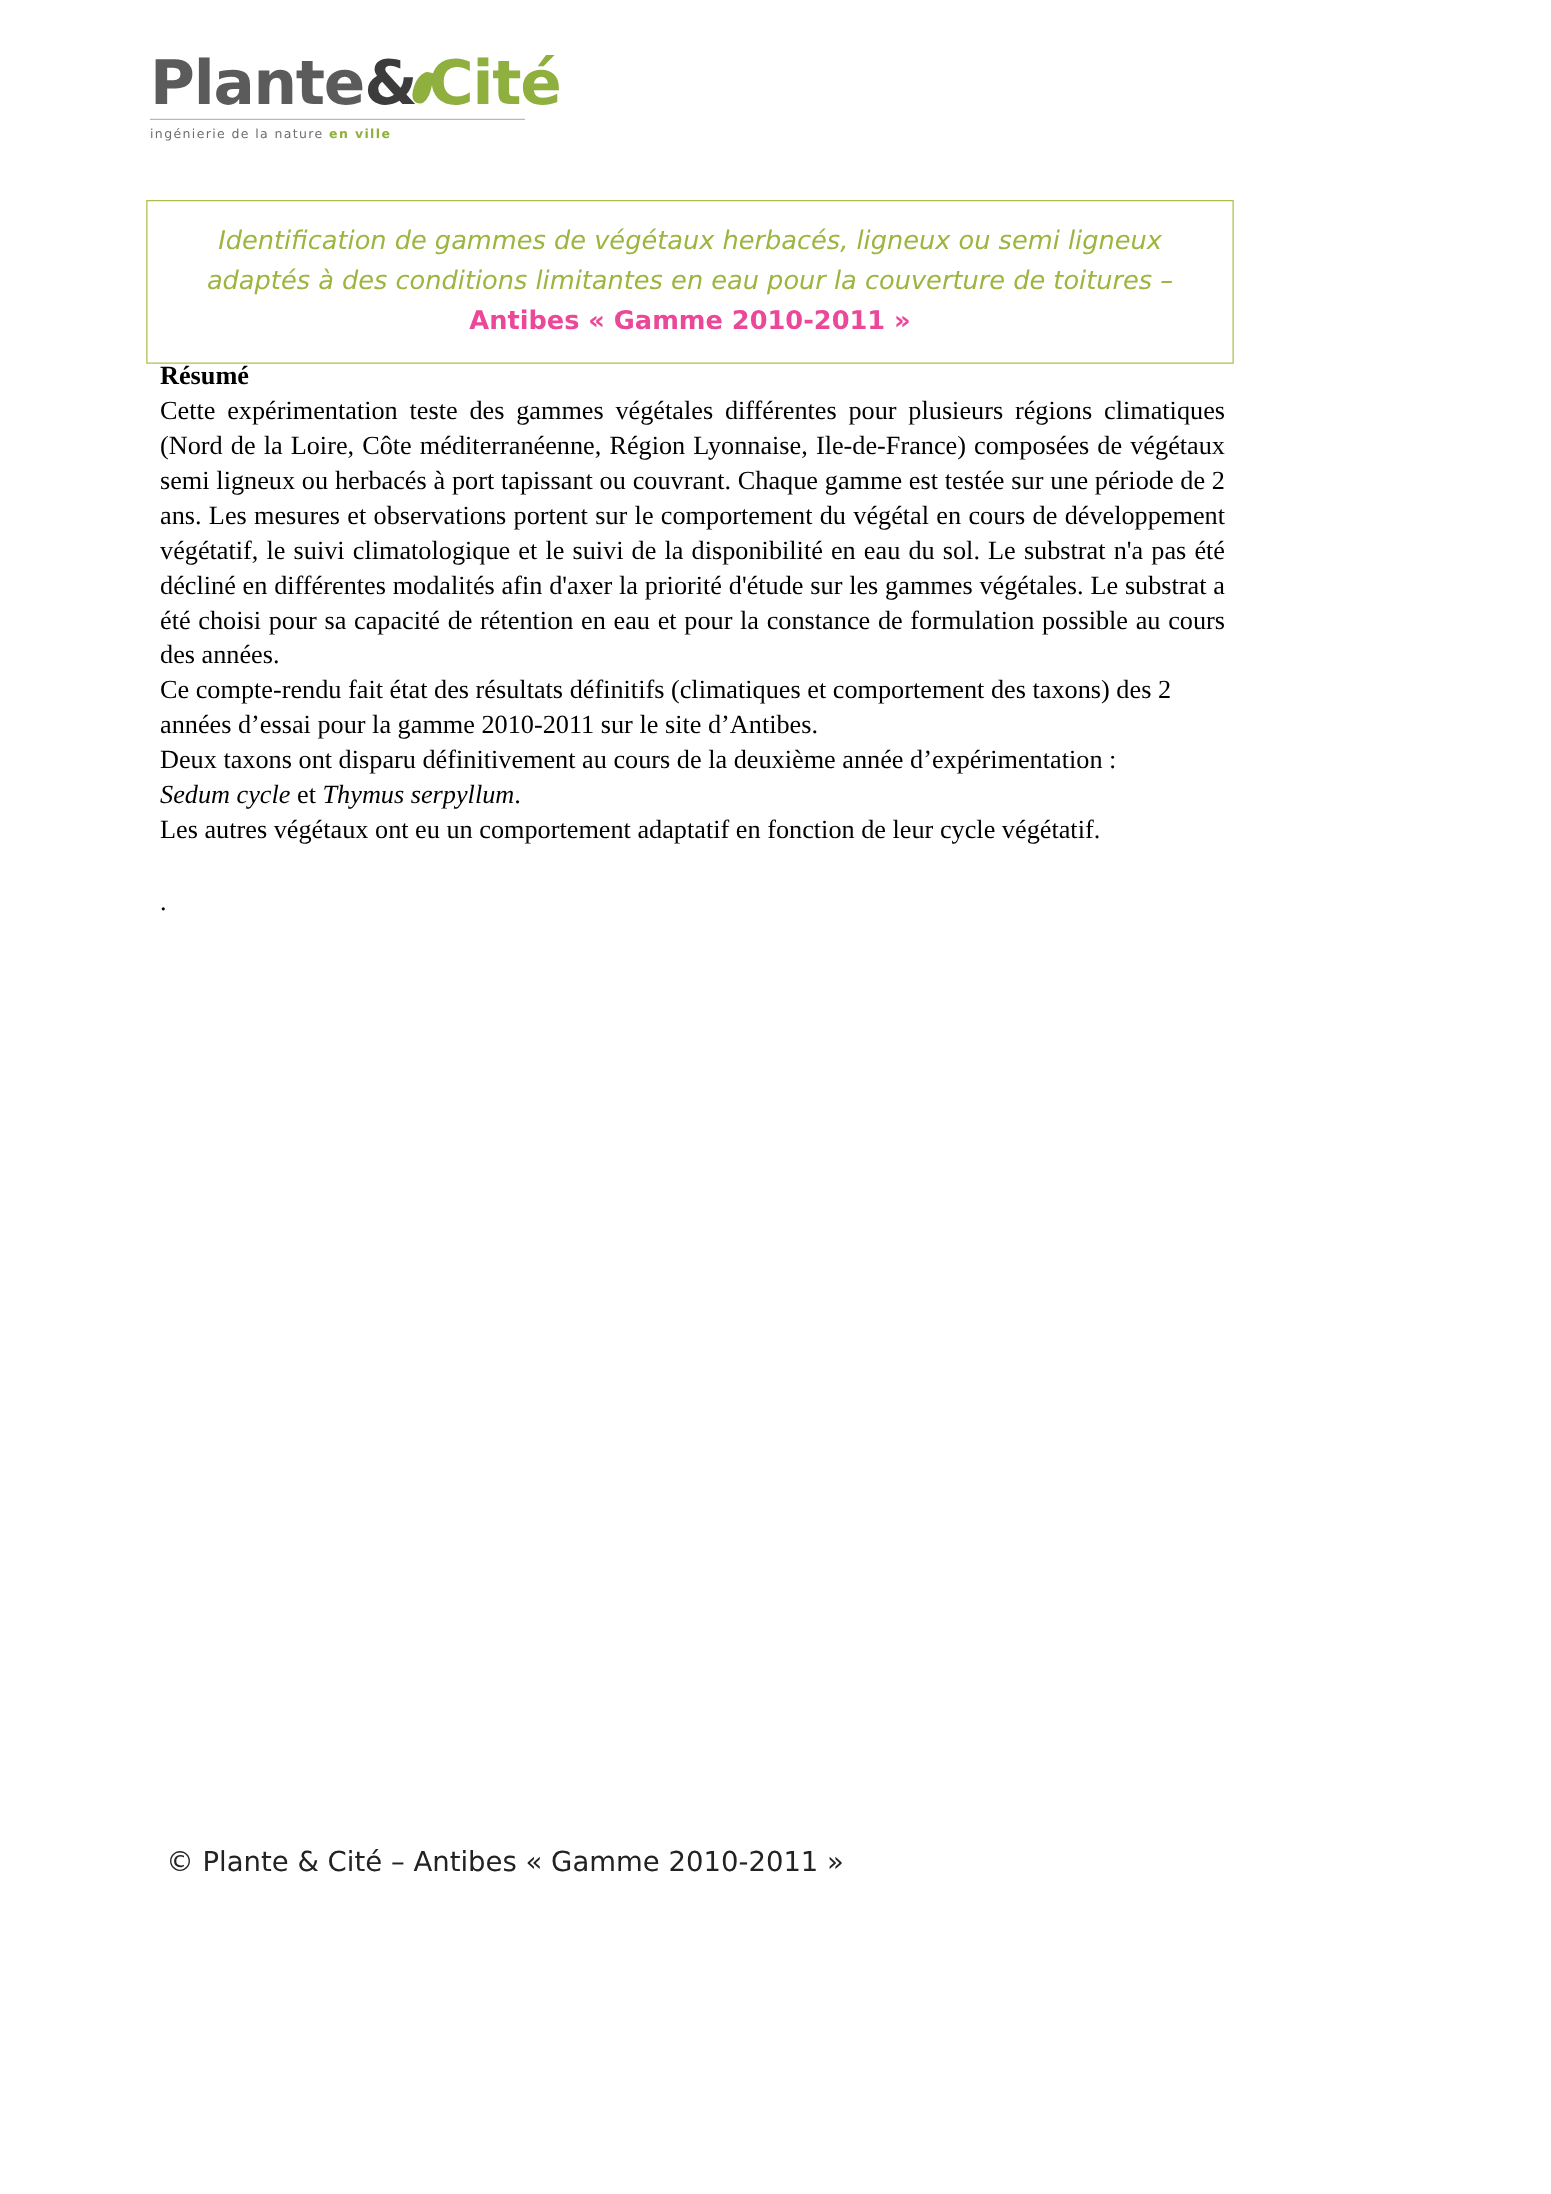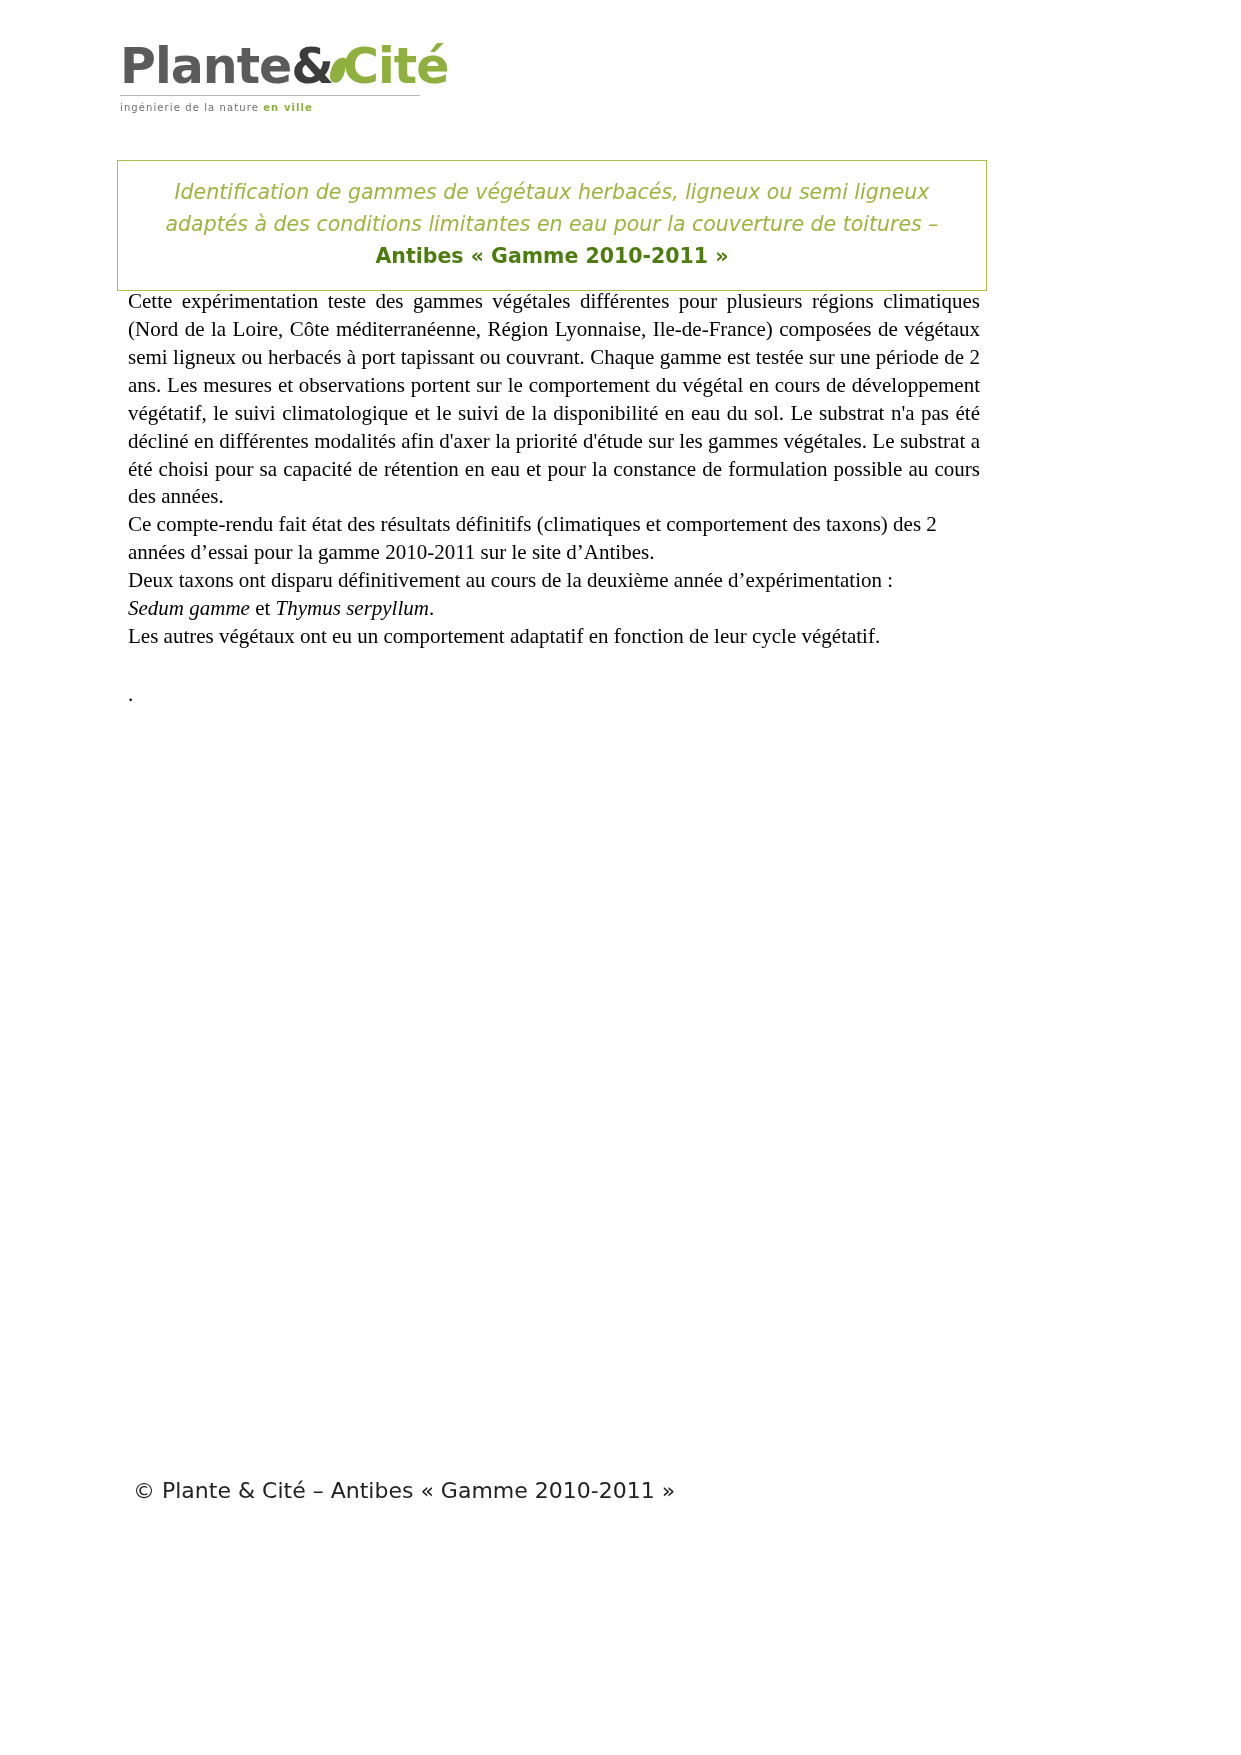--- a/index.html
+++ b/index.html
@@ -93,21 +93,21 @@
   .title-line {
     font-family: "DejaVu Sans", sans-serif;
     font-size: 20.5px;
     color: #9bb53f;
     line-height: 1.55;
     font-style: italic;
   }
   .title-sub {
     font-family: "DejaVu Sans", sans-serif;
     font-size: 20.5px;
-    color: #4d7c0f;
+    color: #ec4899;
     font-weight: bold;
     line-height: 1.55;
   }
 
   
   .content {
     position: absolute;
     left: 128px;
     top: 288px;
     width: 852px;
@@ -159,28 +159,29 @@
     </div>
   </div>
 
   <div class="title-box">
     <div class="title-line">Identification de gammes de végétaux herbacés, ligneux ou semi ligneux</div>
     <div class="title-line">adaptés à des conditions limitantes en eau pour la couverture de toitures –</div>
     <div class="title-sub">Antibes « Gamme 2010-2011 »</div>
   </div>
 
   <div class="content">
+    <div class="heading">Résumé</div>
 
     <p class="para block">Cette expérimentation teste des gammes végétales différentes pour plusieurs régions climatiques (Nord de la Loire, Côte méditerranéenne, Région Lyonnaise, Ile-de-France) composées de végétaux semi ligneux ou herbacés à port tapissant ou couvrant. Chaque gamme est testée sur une période de 2 ans. Les mesures et observations portent sur le comportement du végétal en cours de développement végétatif, le suivi climatologique et le suivi de la disponibilité en eau du sol. Le substrat n'a pas été décliné en différentes modalités afin d'axer la priorité d'étude sur les gammes végétales. Le substrat a été choisi pour sa capacité de rétention en eau et pour la constance de formulation possible au cours des années.</p>
 
     <p class="para left">Ce compte-rendu fait état des résultats définitifs (climatiques et comportement des taxons) des 2 années d’essai pour la gamme 2010-2011 sur le site d’Antibes.</p>
 
     <p class="para left">
       <span>Deux taxons ont disparu définitivement au cours de la deuxième année d’expérimentation :</span><br>
-      <em class="sci">Sedum gamme</em><span> et </span><em class="sci">Thymus serpyllum</em><span>.</span>
+      <em class="sci">Sedum cycle</em><span> et </span><em class="sci">Thymus serpyllum</em><span>.</span>
     </p>
 
     <p class="para left">Les autres végétaux ont eu un comportement adaptatif en fonction de leur cycle végétatif.</p>
 
     <div class="dot-line">.</div>
   </div>
 
   <div class="footer">© Plante &amp; Cité – Antibes « Gamme 2010-2011 »</div>
 
 </div>

